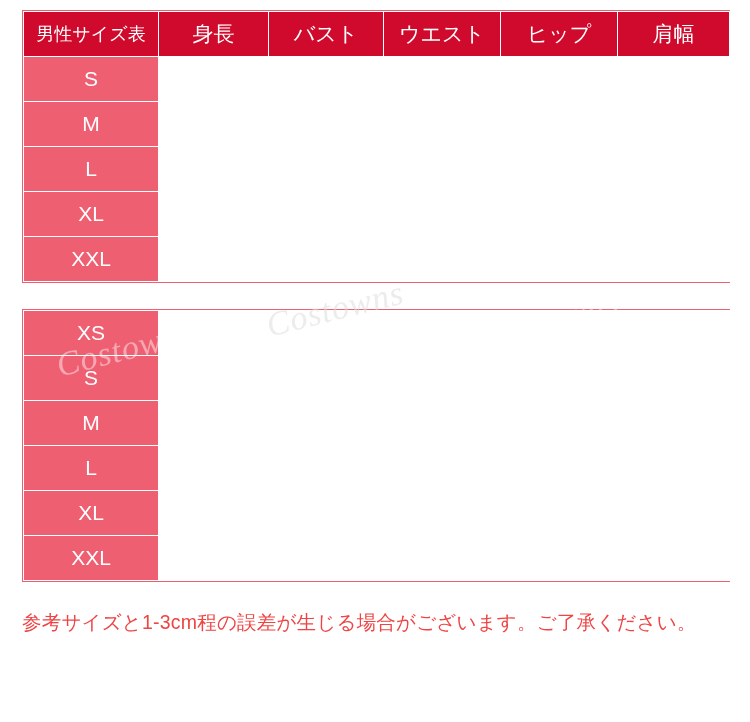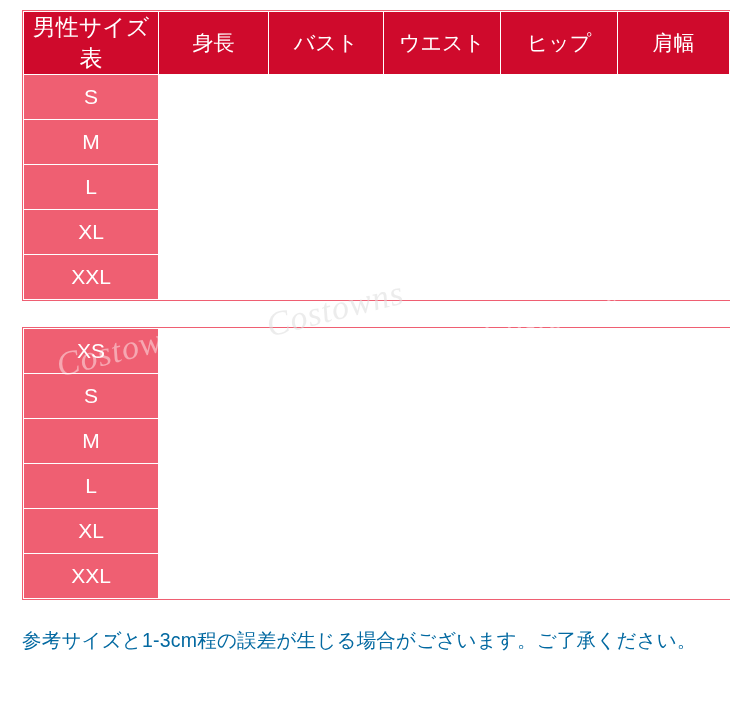--- a/index.html
+++ b/index.html
@@ -60,21 +60,21 @@
 
   
   .hdr td {
     background: #cf0a2c;
     font-size: 20px;
     font-weight: bold;
     color: #ffffff;
     height: 48px;
   }
   .hdr td.hdr-first {
-    font-size: 23px;
+    font-size: 18px;
   }
 
   
   td.label-cell {
     background: #ef5f72;
     color: #ffffff;
     font-size: 21px;
   }
 
   
@@ -99,21 +99,21 @@
   }
 
   .gap { height: 26px; }
 
   .notes {
     margin-top: 22px;
     position: relative;
     z-index: 6;
   }
   .note-line {
-    color: #0369a1;
+    color: #ef4444;
     font-size: 19.5px;
     line-height: 1.9;
     letter-spacing: 0.2px;
   }
 </style>
 </head>
 <body>
 
 <div class="page">
 

